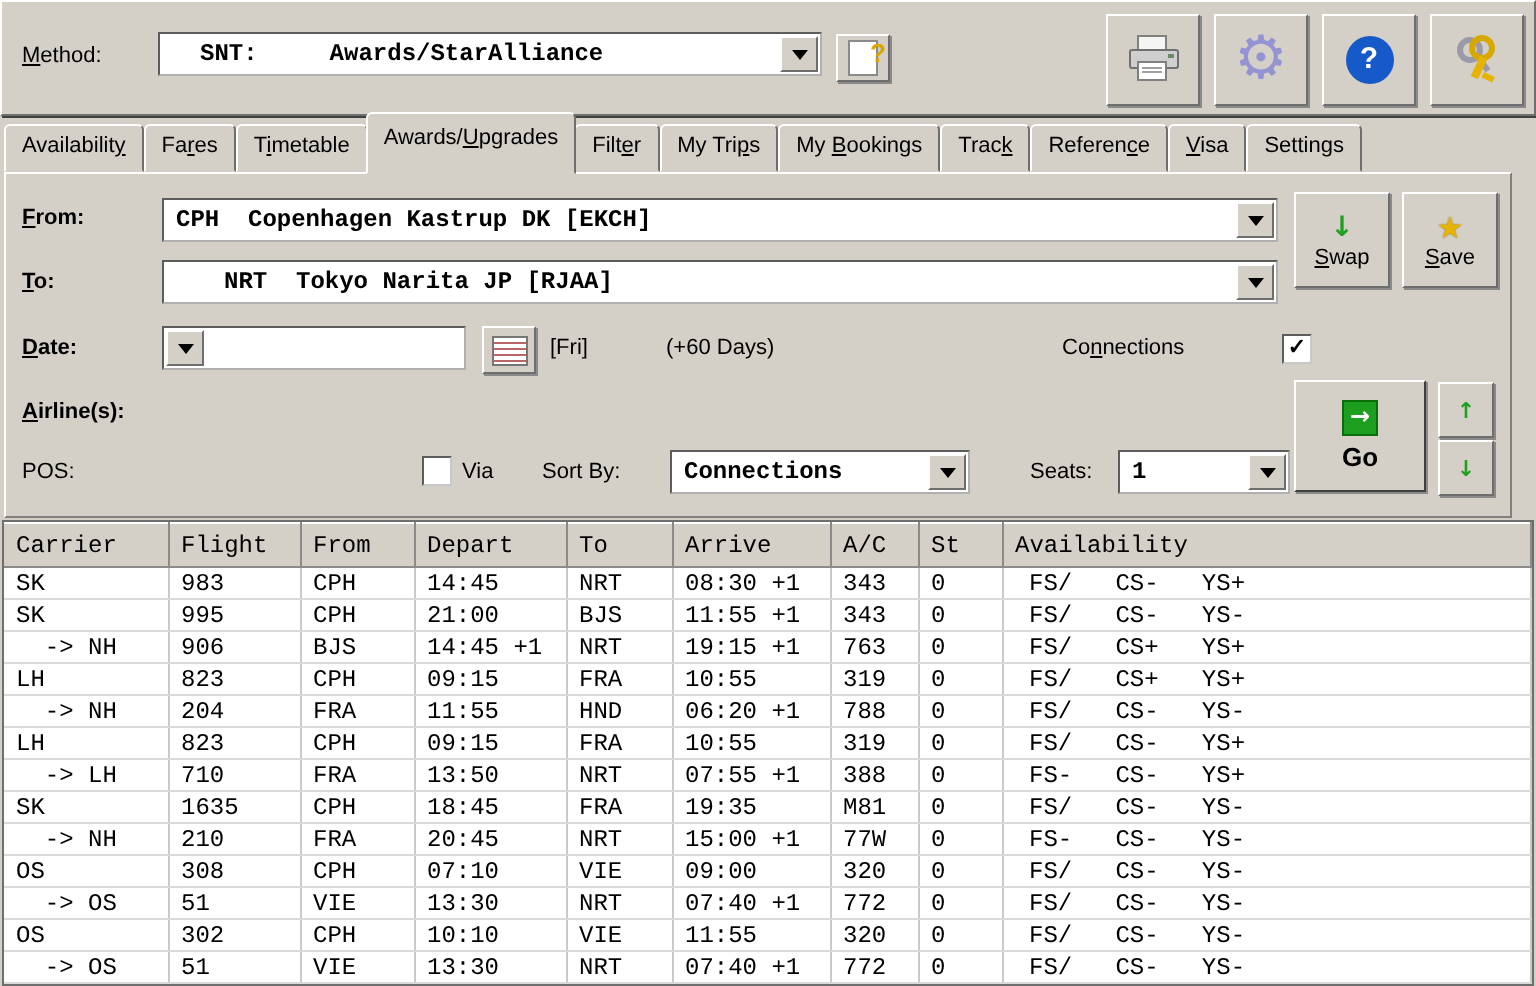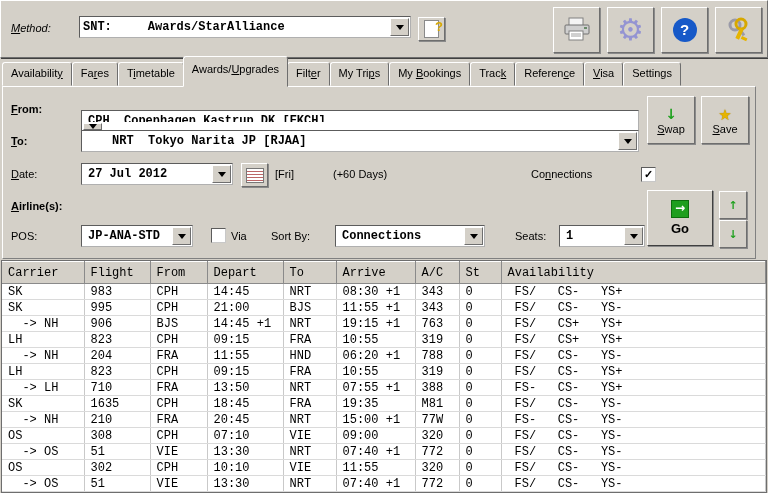--- a/index.html
+++ b/index.html
@@ -64,24 +64,24 @@
     border-top:1px solid #fff;white-space:pre;}
   #results td{height:15px;padding:0 0 0 6px;border-right:1px solid #c9c9c9;
     border-bottom:1px solid #dadada;white-space:pre;overflow:hidden;}
   #results td.avail{padding-left:13px;margin-left:24px;}
   #results tr.filler td{height:16px;border-bottom:none;}
 </style>
 </head>
 <body>
 
 <div id="top-panel" class="raised">
-  <span class="label" style="left:10px;top:21px;font-style:italic;"><u>M</u>ethod:</span>
+  <span class="label" style="left:10px;top:21px;"><u>M</u>ethod:</span>
 
   <div class="combo" style="left:78px;top:15px;width:332px;">
-    <span class="combo-text" style="padding-left:3px;">SNT:     Awards/StarAlliance</span>
+    <span class="combo-text" style="padding-left:20px;">SNT:     Awards/StarAlliance</span>
     <span class="combo-btn">
         <span class="tri"></span>
       </span>
   </div>
 
   <div class="btn3d" style="position:absolute;left:417px;top:16px;width:25px;height:22px;">
     <span class="page-q">
         <i>?</i>
       </span>
   </div>
@@ -123,21 +123,21 @@
     <div class="tab"><span>My <u>B</u>ookings</span></div>
     <div class="tab"><span>Trac<u>k</u></span></div>
     <div class="tab"><span>Referen<u>c</u>e</span></div>
     <div class="tab"><span><u>V</u>isa</span></div>
     <div class="tab"><span>Settings</span></div>
   </div>
 
 <div id="form-panel" class="panel">
 
   <span class="label" style="left:8px;top:16px;font-weight:bold;"><u>F</u>rom:</span>
-  <div class="combo" style="top:23px;flex-direction:column;">
+  <div class="combo" style="top:12px;">
     <span class="combo-text">CPH  Copenhagen Kastrup DK [EKCH]</span>
     <span class="combo-btn">
         <span class="tri"></span>
       </span>
   </div>
 
   <span class="label" style="left:8px;top:48px;font-weight:bold;"><u>T</u>o:</span>
   <div class="combo" style="top:43px;padding-left:24px;">
     <span class="combo-text">NRT  Tokyo Narita JP [RJAA]</span>
     <span class="combo-btn">
@@ -147,44 +147,37 @@
 
   <div class="btn3d side-btn" style="left:644px;top:9px;">
     <span class="ic green-arrow" style="font-size:14px;">↓</span>
     <span><u>S</u>wap</span>
   </div>
   <div class="btn3d side-btn" style="left:698px;top:9px;">
     <span class="ic star-icon">★</span>
     <span><u>S</u>ave</span>
   </div>
 
-  <span class="label" style="left:8px;top:81px;font-weight:normal;"><u>D</u>ate:</span>
+  <span class="label" style="left:8px;top:81px;font-weight:bold;"><u>D</u>ate:</span>
   <div class="combo" style="left:78px;top:76px;width:152px;">
-    <span class="combo-text">27 Jul 2012</span>
     <span class="combo-btn">
         <span class="tri"></span>
       </span>
   </div>
   <div class="btn3d" style="position:absolute;left:238px;top:76px;width:25px;height:22px;">
     <span class="cal-icon"></span>
   </div>
   <span class="label" style="left:272px;top:81px;">[Fri]</span>
   <span class="label" style="left:330px;top:81px;">(+60 Days)</span>
   <span class="label" style="left:528px;top:81px;">Co<u>n</u>nections</span>
   <span class="chk" style="left:638px;top:80px;"><span>✓</span></span>
 
   <span class="label" style="left:8px;top:113px;font-weight:bold;"><u>A</u>irline(s):</span>
 
   <span class="label" style="left:8px;top:143px;">POS:</span>
-  <div class="combo" style="left:78px;top:138px;width:112px;">
-    <span class="combo-text">JP-ANA-STD</span>
-    <span class="combo-btn">
-        <span class="tri"></span>
-      </span>
-  </div>
   <span class="chk" style="left:208px;top:141px;"></span>
   <span class="label" style="left:228px;top:143px;">Via</span>
   <span class="label" style="left:268px;top:143px;">Sort By:</span>
   <div class="combo" style="left:332px;top:138px;width:150px;">
     <span class="combo-text">Connections</span>
     <span class="combo-btn">
         <span class="tri"></span>
       </span>
   </div>
   <span class="label" style="left:512px;top:143px;">Seats:</span>

